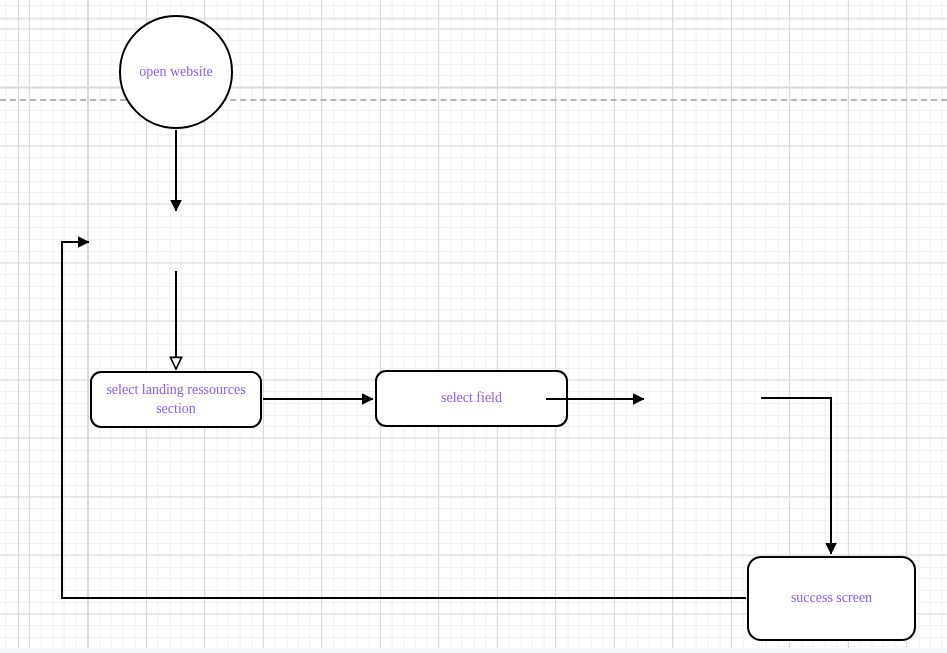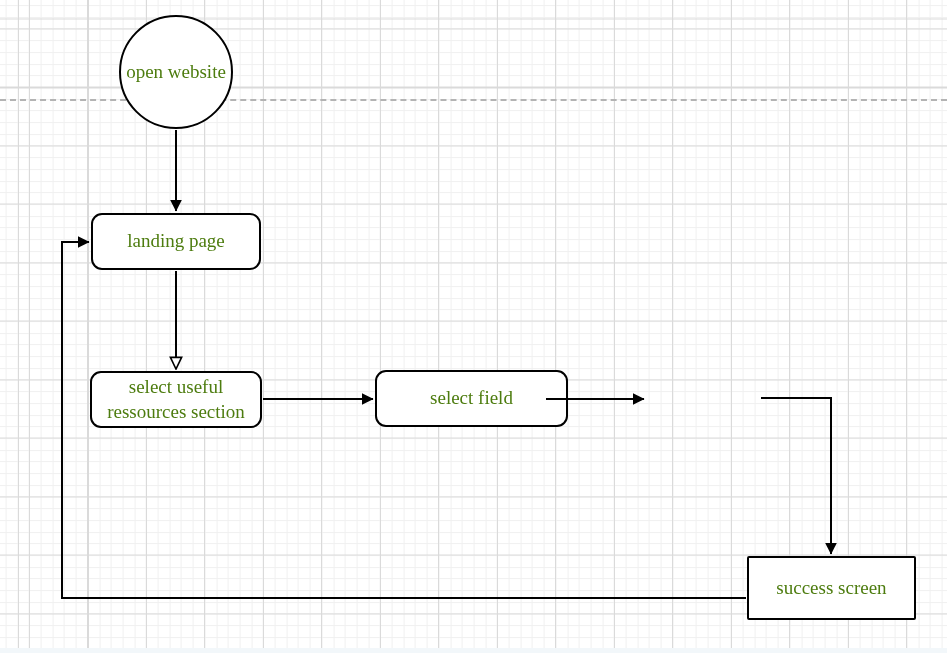--- a/index.html
+++ b/index.html
@@ -32,35 +32,35 @@
     z-index: 1;
   }
   .node {
     position: absolute;
     background: #ffffff;
     border: 2px solid #000000;
     display: flex;
     align-items: center;
     justify-content: center;
     text-align: center;
-    font-size: 19px;
+    font-size: 14px;
     line-height: 1.3;
-    color: #4d7c0f;
+    color: #8b5cf6;
     z-index: 2;
     padding: 2px;
   }
   .node.circle { border-radius: 50%; }
   .node.rrect  { border-radius: 11px; }
 
   #node-open-website     { left: 119px; top: 15px;  width: 114px; height: 114px; }
   #node-landing-page     { left: 91px;  top: 213px; width: 170px; height: 57px; }
   #node-select-ressources{ left: 90px;  top: 371px; width: 172px; height: 57px; }
   #node-select-field     { left: 375px; top: 370px; width: 193px; height: 57px; }
   #node-submit-ressource { left: 646px; top: 341px; width: 114px; height: 114px; }
-  #node-success-screen   { left: 747px; top: 556px; width: 169px; height: 64px; border-radius: 2px; }
+  #node-success-screen   { left: 747px; top: 556px; width: 169px; height: 85px; border-radius: 14px; }
 
   svg.connectors {
     position: absolute;
     left: 0; top: 0; width: 947px; height: 653px;
     z-index: 3;
     pointer-events: none;
   }
   svg.connectors path { pointer-events: stroke; }
 </style>
 </head>
@@ -68,26 +68,23 @@
 
 <div id="canvas">
 
   <div class="page-divider"></div>
   <div class="bottom-strip"></div>
 
   <div class="node circle" id="node-open-website">
     <span>open website</span>
   </div>
 
-  <div class="node rrect" id="node-landing-page">
-    <span>landing page</span>
-  </div>
 
   <div class="node rrect" id="node-select-ressources">
-    <span>select useful ressources section</span>
+    <span>select landing ressources section</span>
   </div>
 
   <div class="node rrect" id="node-select-field">
     <span>select field</span>
   </div>
 
 
   <div class="node rrect" id="node-success-screen">
     <span>success screen</span>
   </div>

